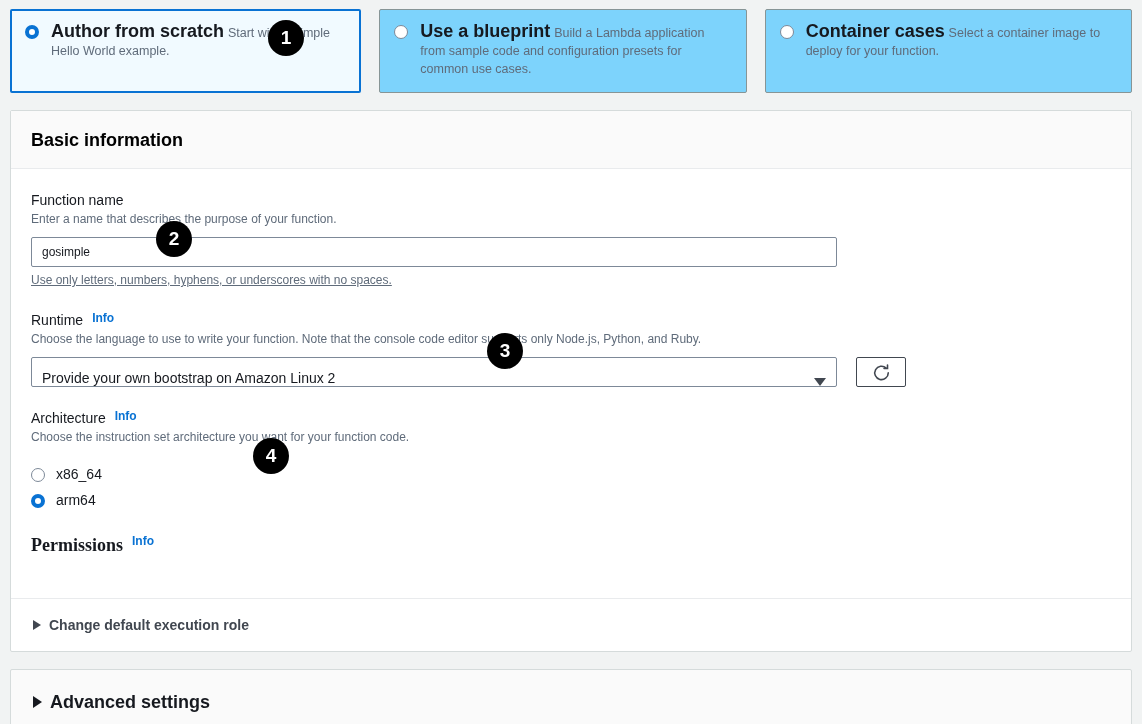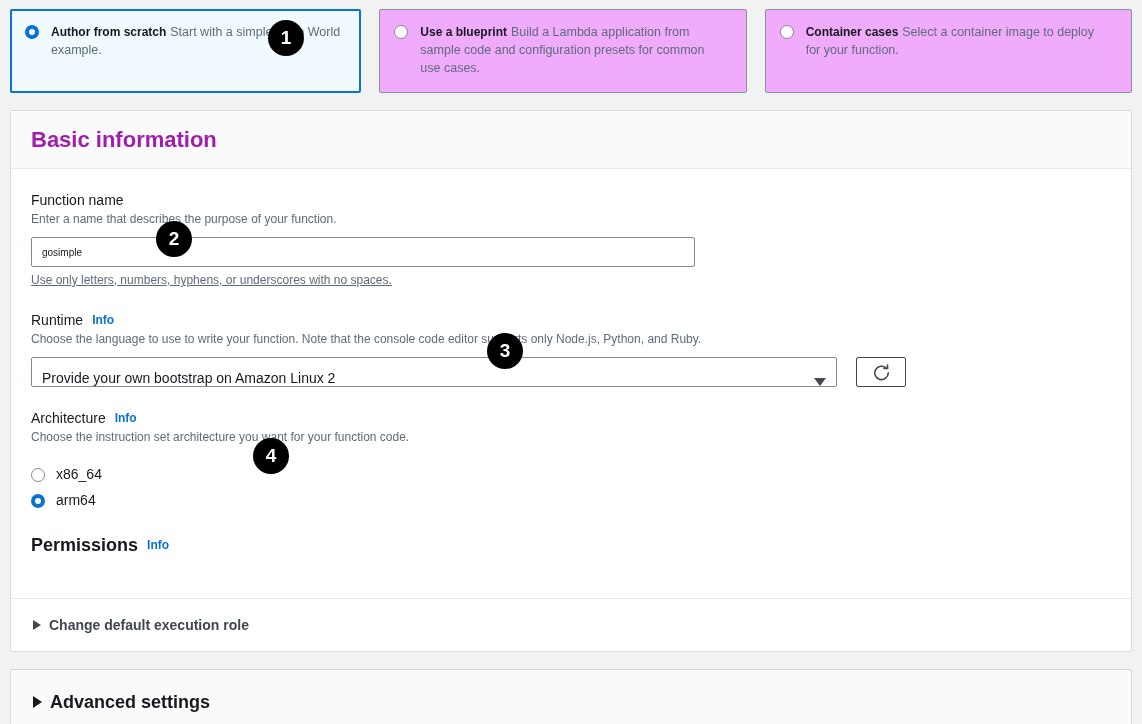--- a/index.html
+++ b/index.html
@@ -20,21 +20,21 @@
   
   .option-row {
     display: flex;
     gap: 18px;
     padding: 9px 10px 0 10px;
     box-sizing: border-box;
     width: 1142px;
   }
   .option-card {
     flex: 1 1 0;
-    background: #f0abfc;
+    background: #7dd3fc;
     border: 1px solid #879596;
     border-radius: 2px;
     box-sizing: border-box;
     height: 84px;
     padding: 13px 30px 0 14px;
     display: flex;
     align-items: flex-start;
     position: relative;
   }
   .option-card.selected {
@@ -68,21 +68,21 @@
     height: 6px;
     margin-left: -3px;
     margin-top: -3px;
     border-radius: 50%;
     background: #ffffff;
     display: none;
   }
 
   .option-text { flex: 1 1 auto; }
   .option-title {
-    font-size: 12px;
+    font-size: 18px;
     font-weight: bold;
     color: #16191f;
     line-height: 16px;
     margin-bottom: 5px;
   }
   .option-desc {
     font-size: 12.5px;
     color: #5f6b7a;
     line-height: 18px;
   }
@@ -95,45 +95,46 @@
     border-radius: 2px;
     box-sizing: border-box;
     width: 1122px;
   }
   .panel-header {
     background: #fafafa;
     border-bottom: 1px solid #e9ebed;
     padding: 18px 20px 17px 20px;
   }
   .panel-title {
-    font-size: 22px;
-    font-weight: bold;
-    color: #a21caf;
+    font-size: 18px;
+    font-weight: bold;
+    color: #000000;
     line-height: 22px;
   }
   .panel-body {
     padding: 22px 20px 24px 20px;
   }
 
   .field { margin-bottom: 0; }
 
   .label-row {
     display: flex;
-    align-items: center;
+    align-items: flex-start;
     gap: 9px;
   }
   .field-label {
     font-size: 14px;
     color: #16191f;
     line-height: 18px;
   }
   .field-label.big {
     font-size: 18px;
     font-weight: bold;
     line-height: 22px;
+    font-family: Liberation Serif, serif;
   }
   .info-link {
     font-size: 12px;
     font-weight: bold;
     color: #0972d3;
     cursor: pointer;
   }
   .field-desc {
     font-size: 12px;
     color: #5f6b7a;
@@ -143,30 +144,30 @@
   .field-hint {
     font-size: 12px;
     color: #5f6b7a;
     line-height: 17px;
     margin-top: 5px;
     text-decoration: underline;
   }
 
   .text-input {
     display: block;
-    width: 664px;
+    width: 806px;
     height: 30px;
     box-sizing: border-box;
     margin-top: 9px;
     padding: 0 10px;
     border: 1px solid #7d8998;
     border-radius: 2px;
     background: #ffffff;
     font-family: "Liberation Sans", sans-serif;
-    font-size: 10px;
+    font-size: 12px;
     color: #16191f;
     outline: none;
   }
 
   .select-row {
     display: flex;
     align-items: center;
     gap: 19px;
     margin-top: 9px;
   }

